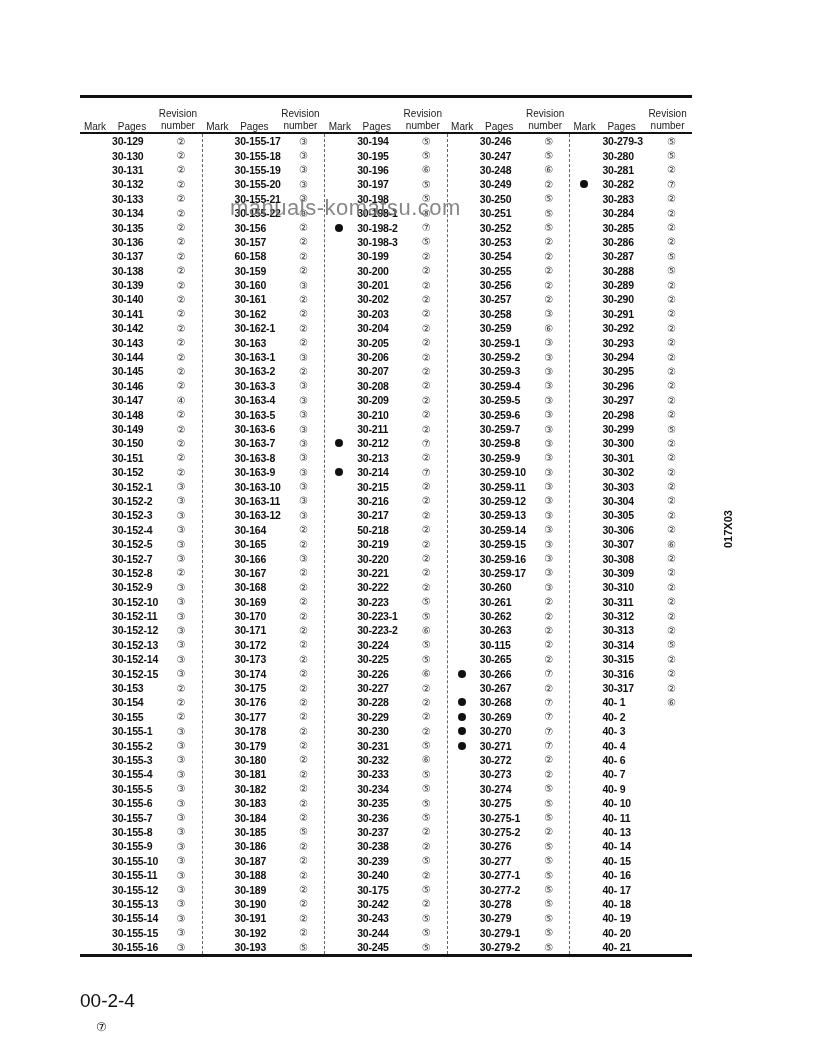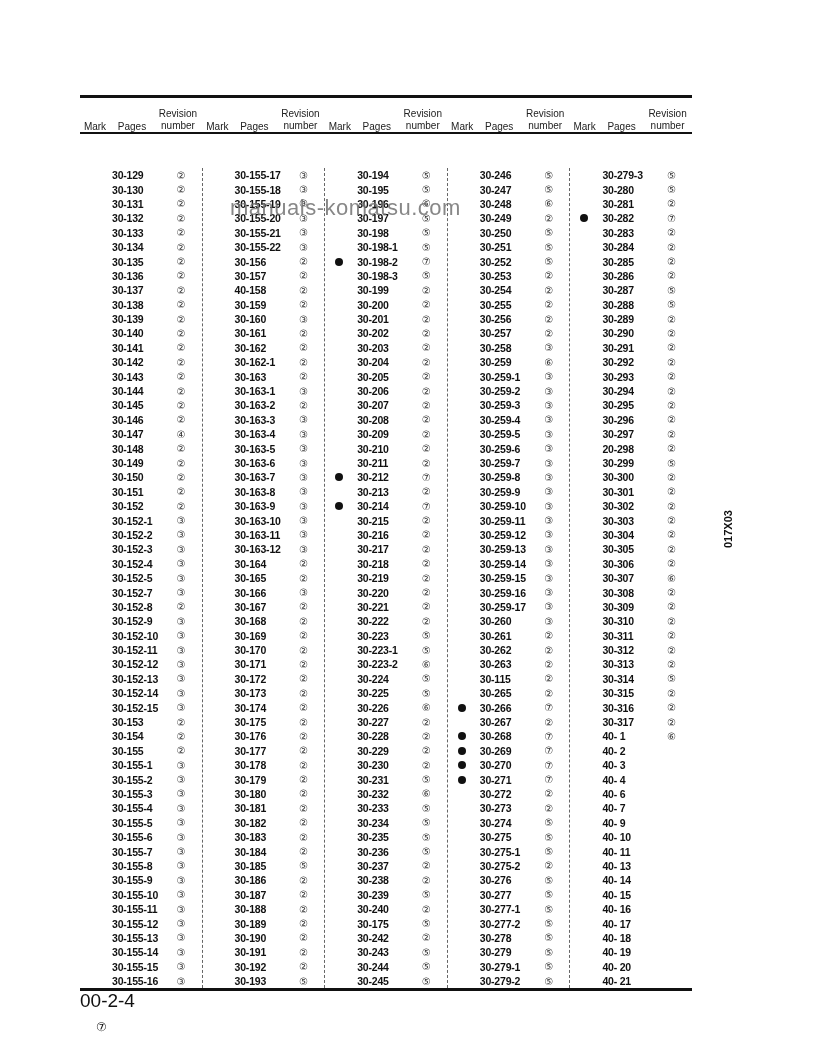--- a/index.html
+++ b/index.html
@@ -6,21 +6,21 @@
   body { width: 823px; height: 1056px; position: relative; overflow: hidden;
          font-family: "Liberation Sans", sans-serif; color: #111; }
   .table-wrap { position: absolute; left: 80px; top: 95px; width: 612px; }
   .top-rule { height: 3px; background: #111; }
   .bottom-rule { height: 3px; background: #111; }
   .header-row { display: flex; height: 34px; border-bottom: 2px solid #111; }
   .header-group { width: 122.4px; display: flex; align-items: flex-end; font-size: 10px; color: #222; }
   .h-mark { width: 30px; text-align: center; }
   .h-pages { width: 44px; text-align: center; }
   .h-rev { width: 48px; text-align: center; line-height: 12px; }
-  .columns { display: flex; padding-top: 10px; margin-top: 24px; }
+  .columns { display: flex; padding-top: 0; }
   .col { width: 122.4px; position: relative; }
   .col + .col { border-left: 1px dashed #666; }
   .row { display: flex; height: 14.4px; align-items: center; font-size: 10.5px; }
   .mark { width: 28px; text-align: center; font-size: 11px; }
   .dot { display: inline-block; width: 8px; height: 8px; border-radius: 50%; background: #111; }
   .page { width: 54px; padding-left: 4px; font-weight: bold; letter-spacing: -0.2px; white-space: nowrap; }
   .rev { width: 30px; text-align: center; font-size: 10px; color: #333; }
   .watermark { position: absolute; left: 230px; top: 195px; font-size: 22px; color: #737373;
                letter-spacing: 0.5px; opacity: 0.85; pointer-events: none; }
   .side-code { position: absolute; left: 722px; top: 500px; transform: rotate(-90deg);
@@ -384,21 +384,21 @@
           <span class="page">30-156</span>
           <span class="rev">②</span>
         </div>
         <div class="row">
           <span class="mark"></span>
           <span class="page">30-157</span>
           <span class="rev">②</span>
         </div>
         <div class="row">
           <span class="mark"></span>
-          <span class="page">40-158</span>
+          <span class="page">60-158</span>
           <span class="rev">②</span>
         </div>
         <div class="row">
           <span class="mark"></span>
           <span class="page">30-159</span>
           <span class="rev">②</span>
         </div>
         <div class="row">
           <span class="mark"></span>
           <span class="page">30-160</span>
@@ -766,21 +766,21 @@
           <span class="page">30-216</span>
           <span class="rev">②</span>
         </div>
         <div class="row">
           <span class="mark"></span>
           <span class="page">30-217</span>
           <span class="rev">②</span>
         </div>
         <div class="row">
           <span class="mark"></span>
-          <span class="page">30-218</span>
+          <span class="page">50-218</span>
           <span class="rev">②</span>
         </div>
         <div class="row">
           <span class="mark"></span>
           <span class="page">30-219</span>
           <span class="rev">②</span>
         </div>
         <div class="row">
           <span class="mark"></span>
           <span class="page">30-220</span>

